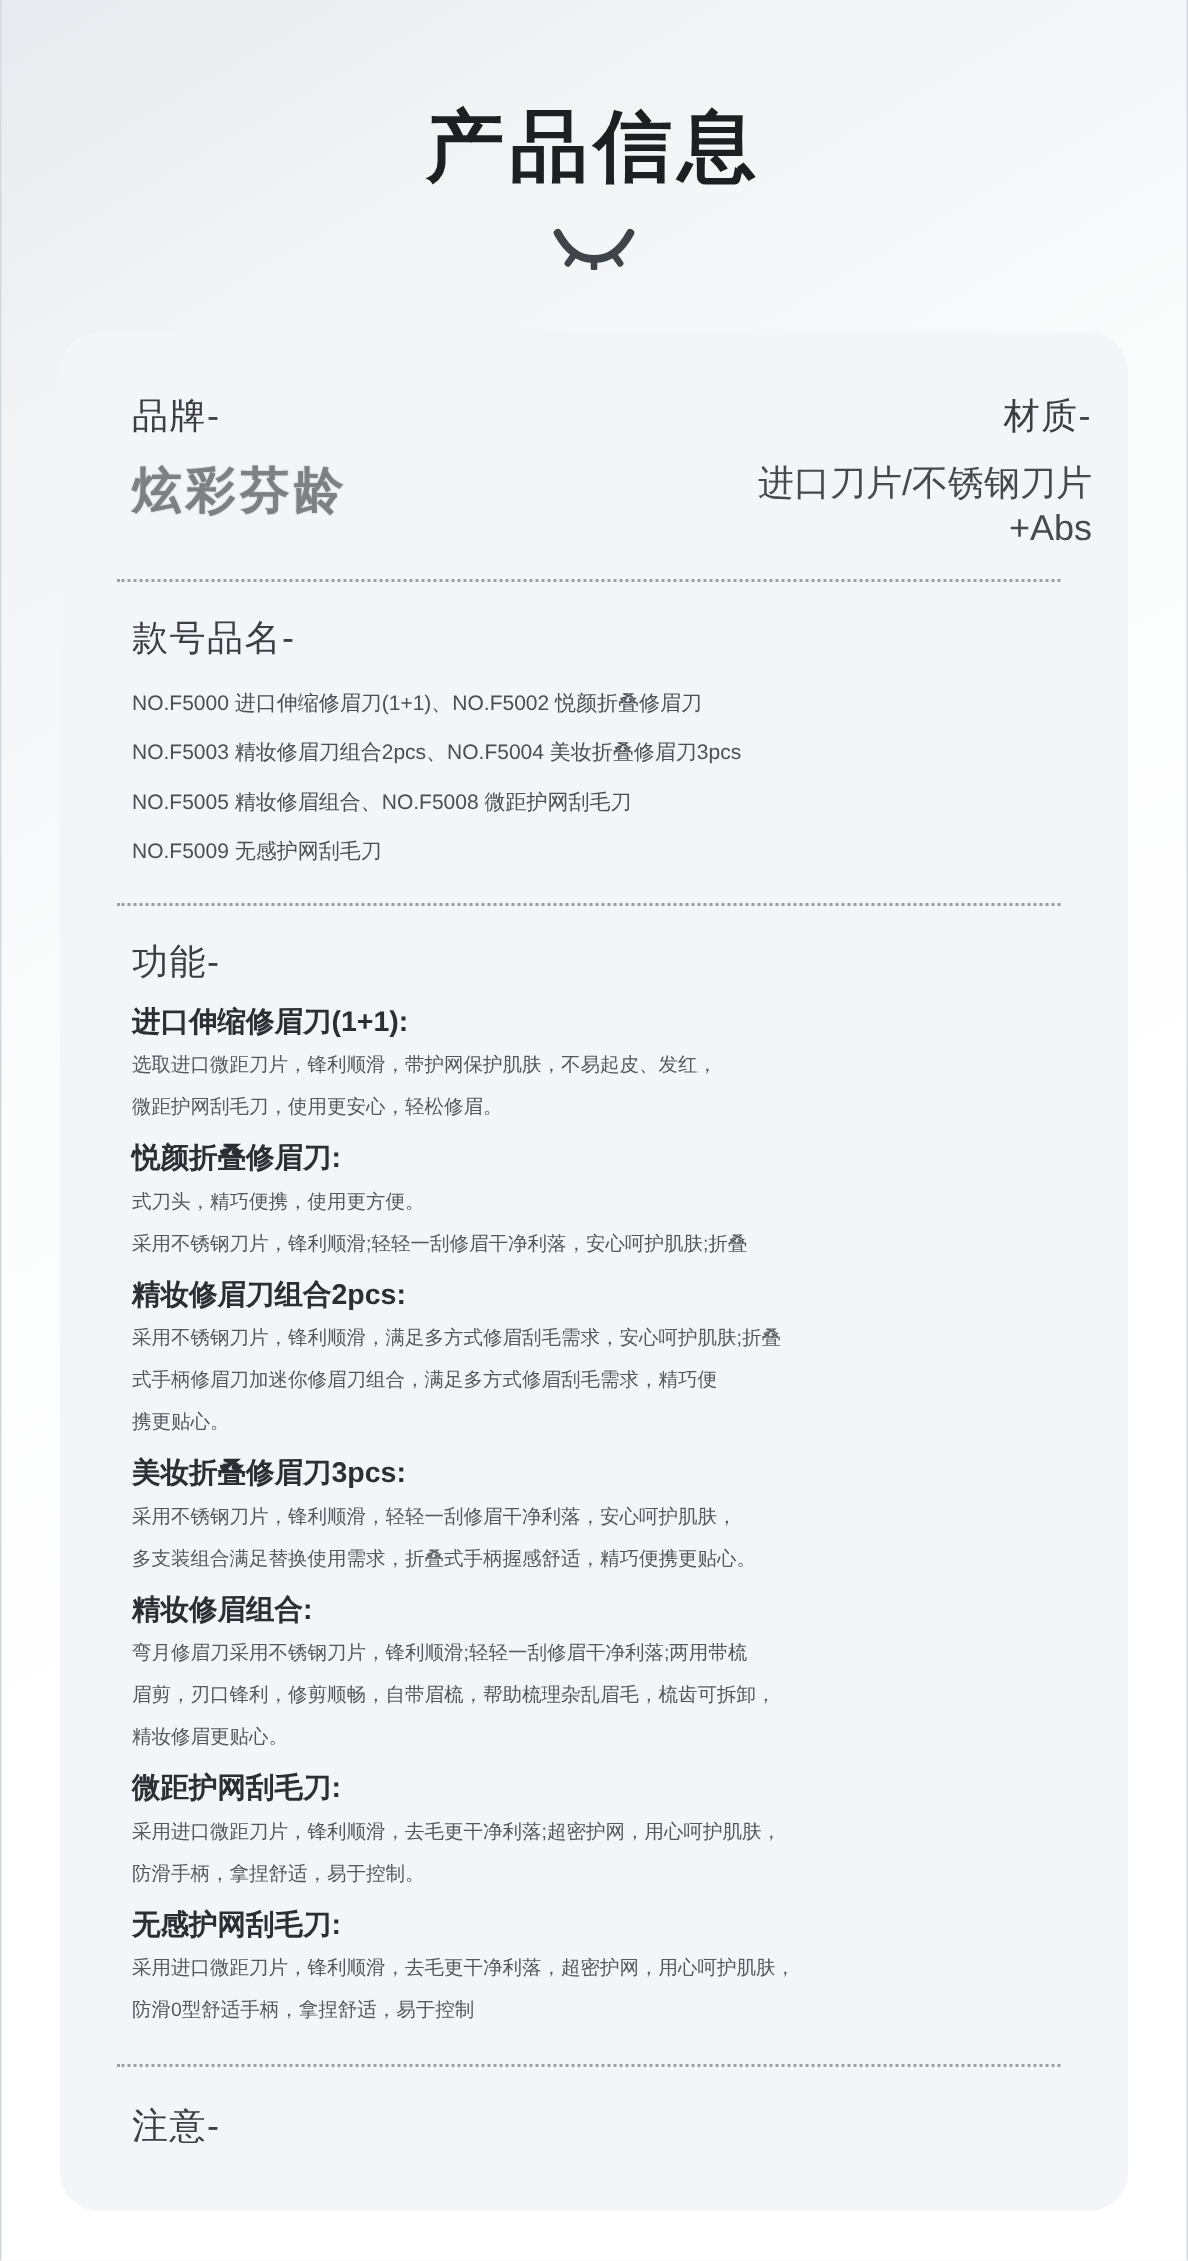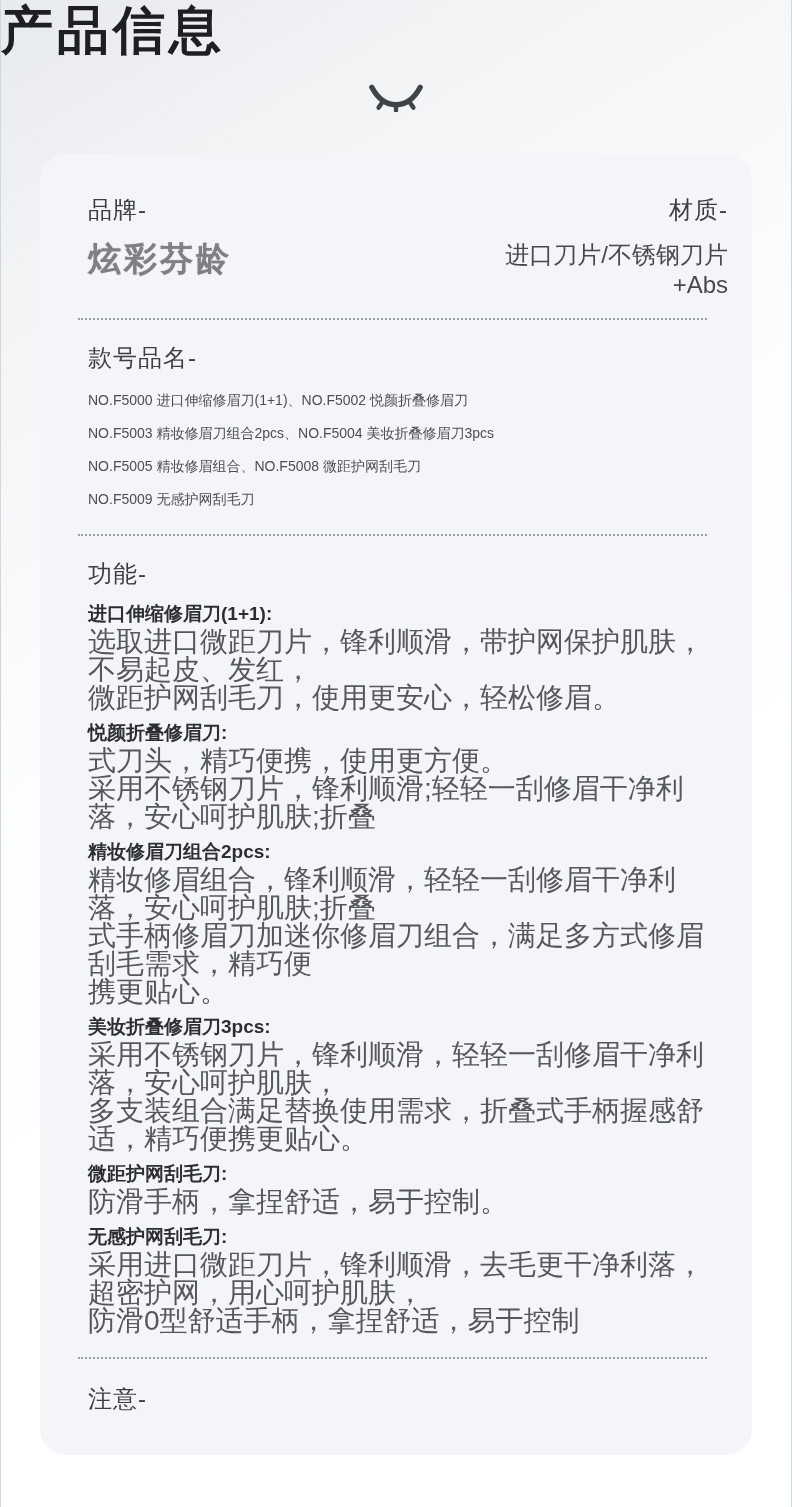--- a/index.html
+++ b/index.html
@@ -10,21 +10,21 @@
   }
   .page{
     position:relative;
     width:792px; height:1507px;
     overflow:hidden;
     background:linear-gradient(150deg,#e7eaee 0%,#f1f3f5 14%,#fbfcfc 38%,#ffffff 62%);
     border-left:1px solid #cfd8de;
     border-right:1px solid #cfd8de;
   }
   
-  .hdr{ text-align:left; }
+  .hdr{ padding-top:68px; text-align:center; }
   .hdr h1{
     font-size:52px; font-weight:800; color:#1d1f22;
     letter-spacing:4px; line-height:60px;
   }
   .lash-wrap{ margin-top:20px; height:32px; display:flex; justify-content:center; }
   
   .card{
     width:712px; margin:42px auto 0;
     background:#f4f5f8;
     border-radius:26px;
@@ -54,21 +54,21 @@
   }
   .model-lines{ margin-top:12px; }
   .model-line{
     font-size:14px; color:#4b4f55; line-height:33px;
   }
   .feature{ margin-top:7px; }
   .feature-title{
     font-size:19px; font-weight:700; color:#2b2f34; line-height:28px;
   }
   .feature-line, .notice-line{
-    font-size:28px; color:#54585e; line-height:28px;
+    font-size:13px; color:#54585e; line-height:28px;
   }
   .div-notice{ margin-top:22px; margin-bottom:26px; }
 </style>
 </head>
 <body>
 
 <div class="page">
 
   <header class="hdr">
     <h1>产品信息</h1>
@@ -116,34 +116,41 @@
     </div>
 
     <div class="feature">
       <div class="feature-title">悦颜折叠修眉刀:</div>
       <div class="feature-line">式刀头，精巧便携，使用更方便。</div>
       <div class="feature-line">采用不锈钢刀片，锋利顺滑;轻轻一刮修眉干净利落，安心呵护肌肤;折叠</div>
     </div>
 
     <div class="feature">
       <div class="feature-title">精妆修眉刀组合2pcs:</div>
-      <div class="feature-line">精妆修眉组合，锋利顺滑，轻轻一刮修眉干净利落，安心呵护肌肤;折叠</div>
+      <div class="feature-line">采用不锈钢刀片，锋利顺滑，满足多方式修眉刮毛需求，安心呵护肌肤;折叠</div>
       <div class="feature-line">式手柄修眉刀加迷你修眉刀组合，满足多方式修眉刮毛需求，精巧便</div>
       <div class="feature-line">携更贴心。</div>
     </div>
 
     <div class="feature">
       <div class="feature-title">美妆折叠修眉刀3pcs:</div>
       <div class="feature-line">采用不锈钢刀片，锋利顺滑，轻轻一刮修眉干净利落，安心呵护肌肤，</div>
       <div class="feature-line">多支装组合满足替换使用需求，折叠式手柄握感舒适，精巧便携更贴心。</div>
     </div>
 
+    <div class="feature">
+      <div class="feature-title">精妆修眉组合:</div>
+      <div class="feature-line">弯月修眉刀采用不锈钢刀片，锋利顺滑;轻轻一刮修眉干净利落;两用带梳</div>
+      <div class="feature-line">眉剪，刃口锋利，修剪顺畅，自带眉梳，帮助梳理杂乱眉毛，梳齿可拆卸，</div>
+      <div class="feature-line">精妆修眉更贴心。</div>
+    </div>
 
     <div class="feature">
       <div class="feature-title">微距护网刮毛刀:</div>
+      <div class="feature-line">采用进口微距刀片，锋利顺滑，去毛更干净利落;超密护网，用心呵护肌肤，</div>
       <div class="feature-line">防滑手柄，拿捏舒适，易于控制。</div>
     </div>
 
     <div class="feature">
       <div class="feature-title">无感护网刮毛刀:</div>
       <div class="feature-line">采用进口微距刀片，锋利顺滑，去毛更干净利落，超密护网，用心呵护肌肤，</div>
       <div class="feature-line">防滑0型舒适手柄，拿捏舒适，易于控制</div>
     </div>
 
     <div class="divider div-notice"></div>

